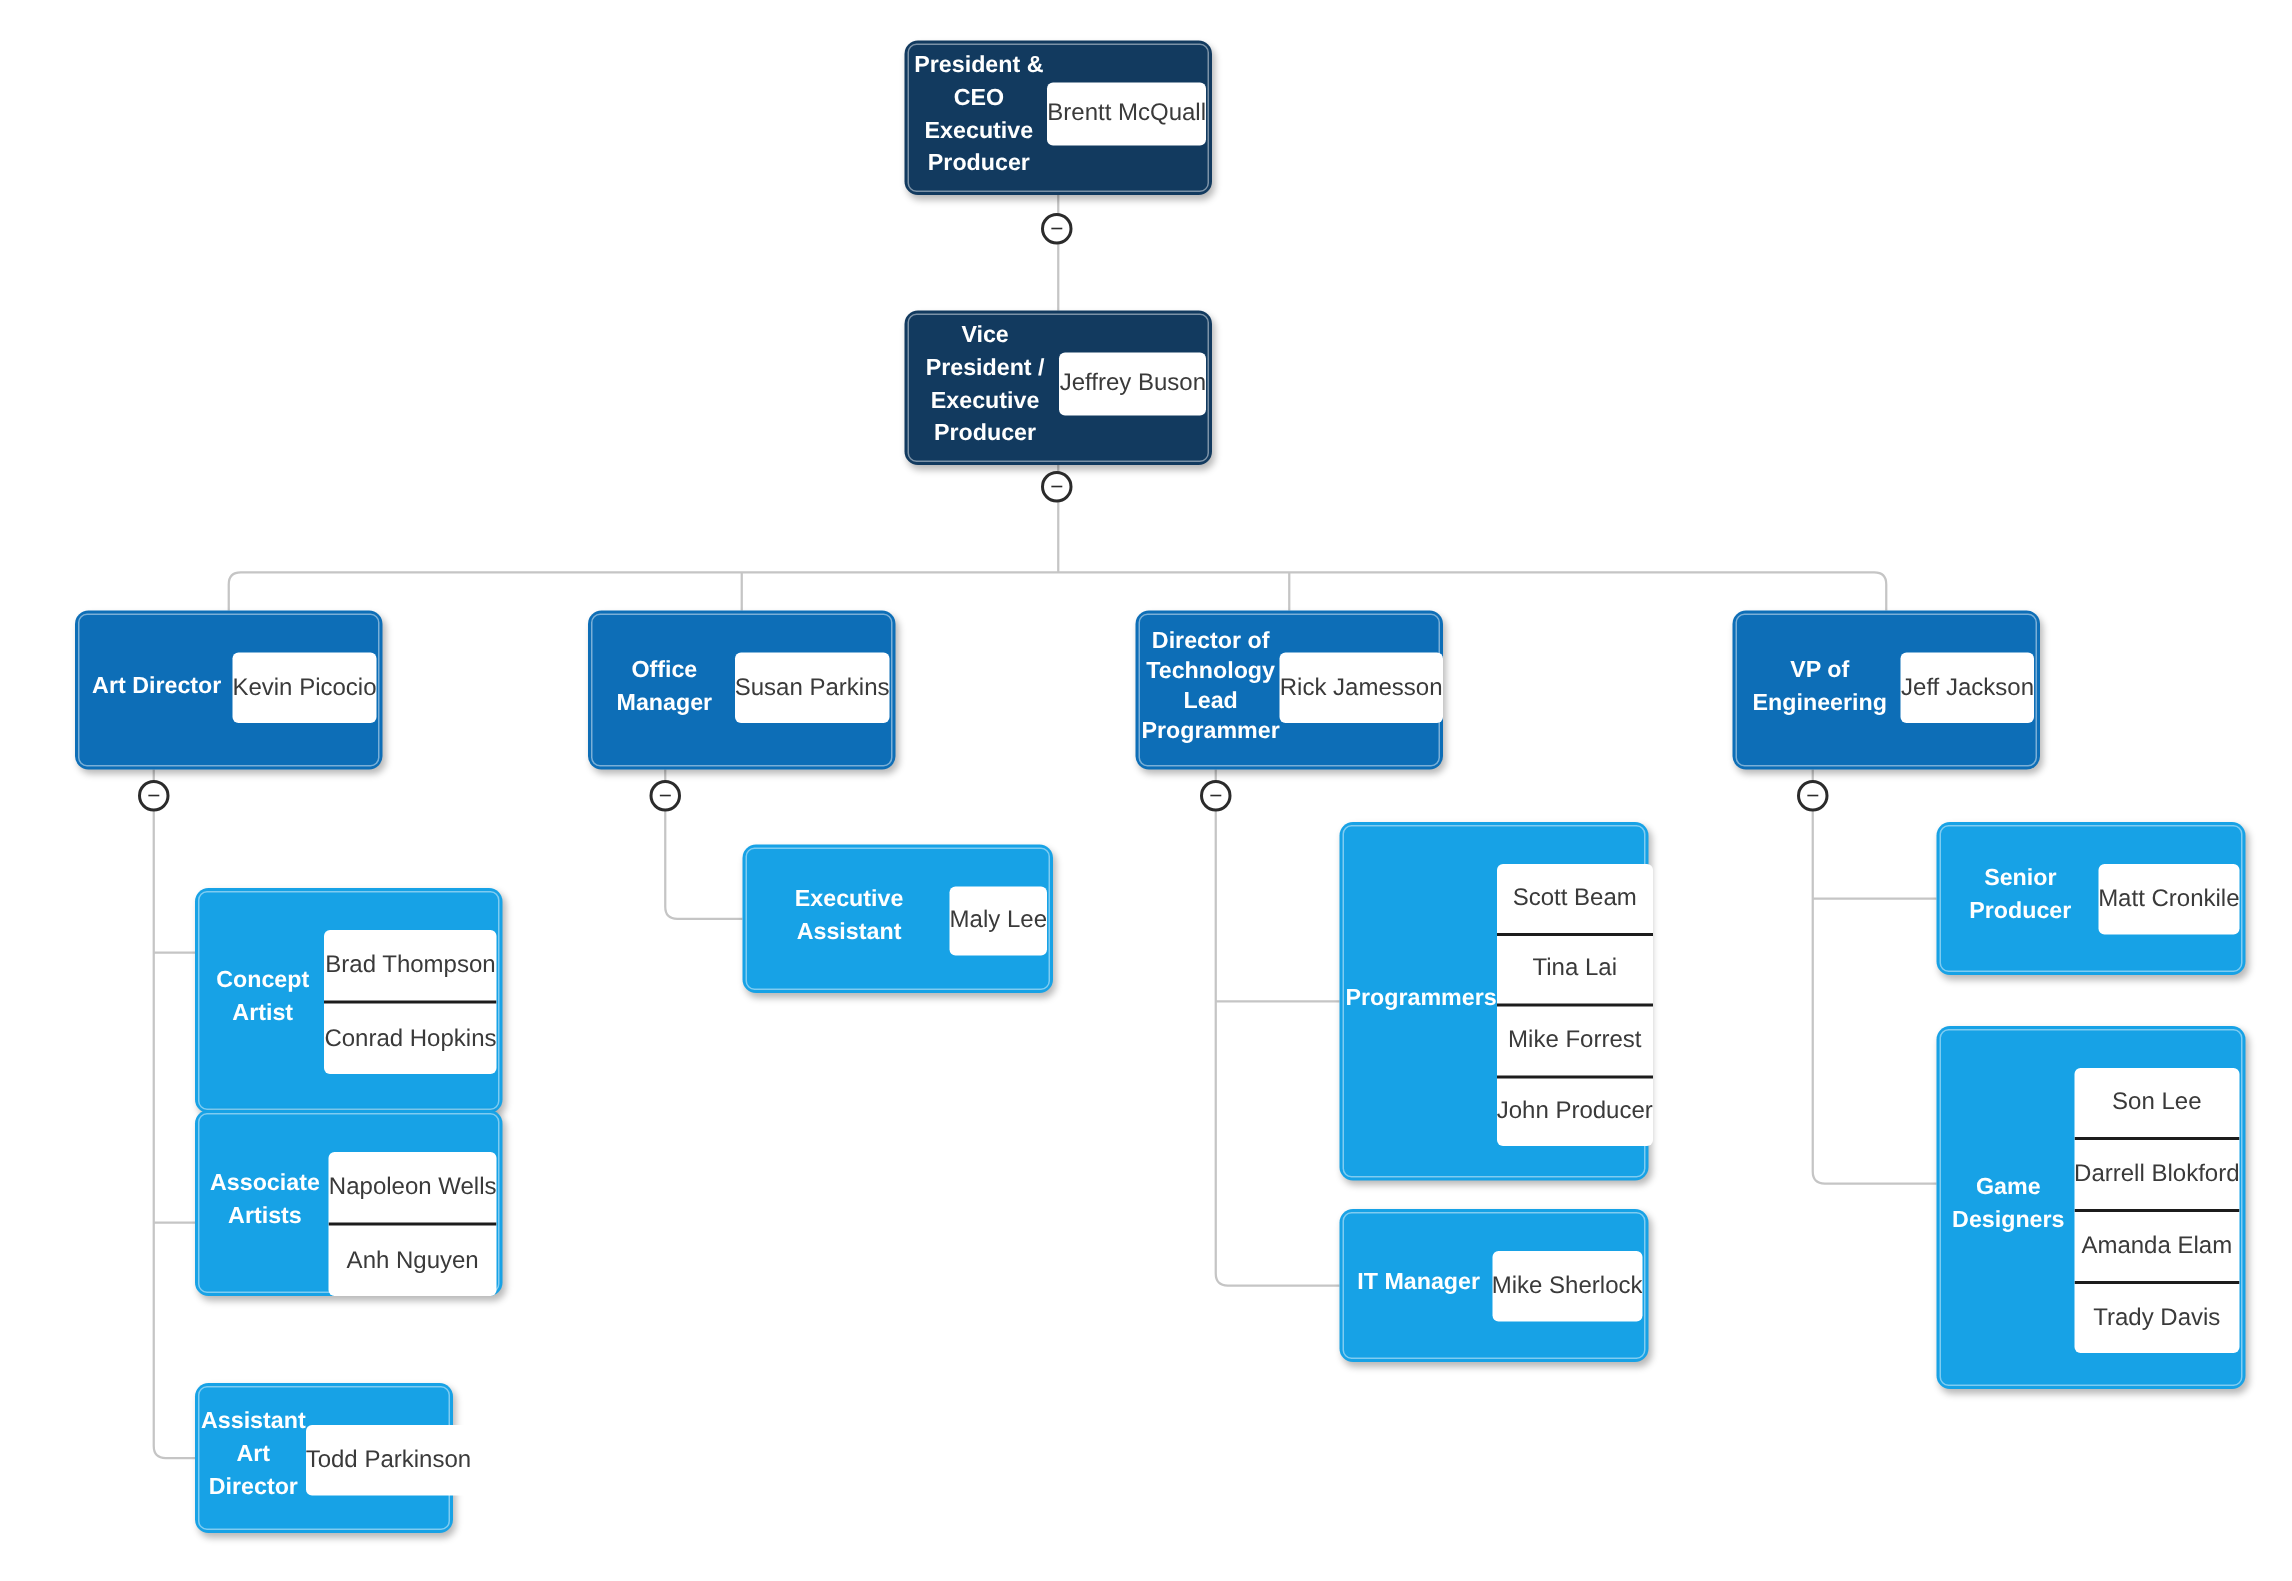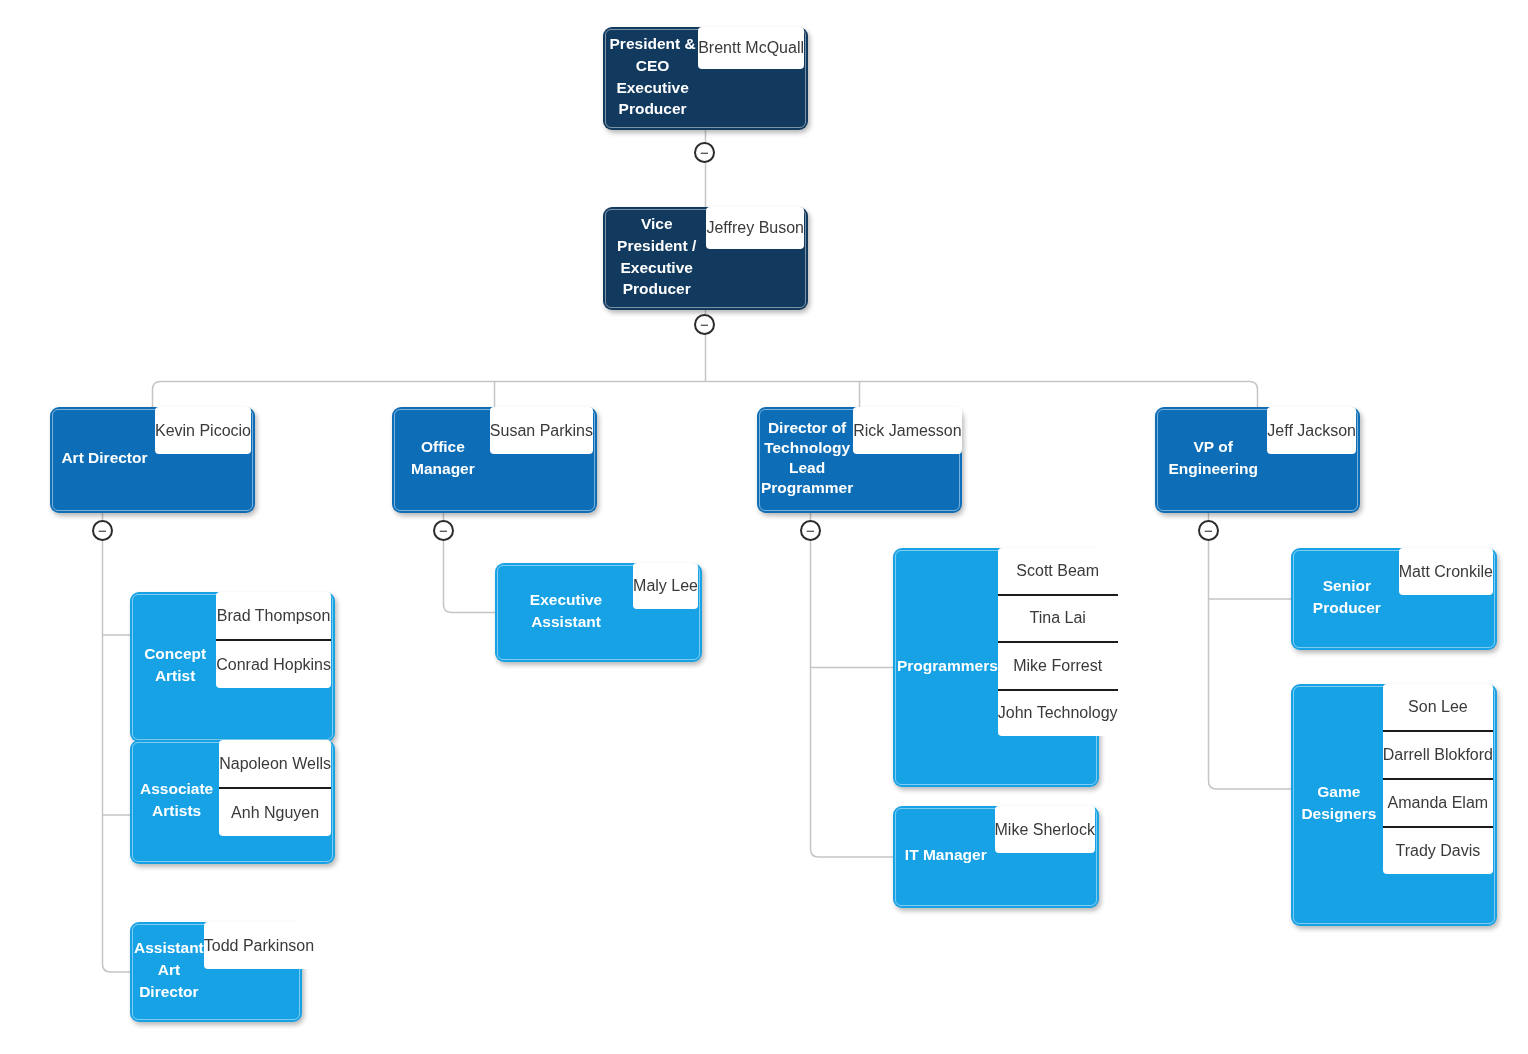--- a/index.html
+++ b/index.html
@@ -33,21 +33,21 @@
     flex: 1 1 auto;
     display: flex; align-items: center; justify-content: center;
     text-align: center; color: #ffffff; font-weight: bold;
     font-size: 15.5px; line-height: 1.4;
     white-space: pre-line;
   }
   .box-body {
     flex: 0 0 auto;
     background: #ffffff; border-radius: 4px;
     display: flex; flex-direction: column;
-    overflow: hidden; position: relative; z-index: 1;
+    overflow: hidden; position: relative; z-index: 1; margin-top: 28px;
   }
   .member-row {
     flex: 1 1 0;
     display: flex; align-items: center; justify-content: center;
     font-size: 16px; color: #3a3a3a;
   }
   .member-row + .member-row { border-top: 2px solid #1c1c1c; }
 
   .collapse {
     position: absolute; z-index: 3;
@@ -156,21 +156,21 @@
       <div class="member-row">Maly Lee</div>
     </div>
   </div>
 
   <div class="box theme-light" style="left:893px;top:548px;width:206px;height:239px">
     <div class="box-header">Programmers</div>
     <div class="box-body" style="height:188px">
       <div class="member-row">Scott Beam</div>
       <div class="member-row">Tina Lai</div>
       <div class="member-row">Mike Forrest</div>
-      <div class="member-row">John Technology</div>
+      <div class="member-row">John Producer</div>
     </div>
   </div>
 
   <div class="box theme-light" style="left:893px;top:806px;width:206px;height:102px">
     <div class="box-header">IT Manager</div>
     <div class="box-body" style="height:47px">
       <div class="member-row">Mike Sherlock</div>
     </div>
   </div>
 

